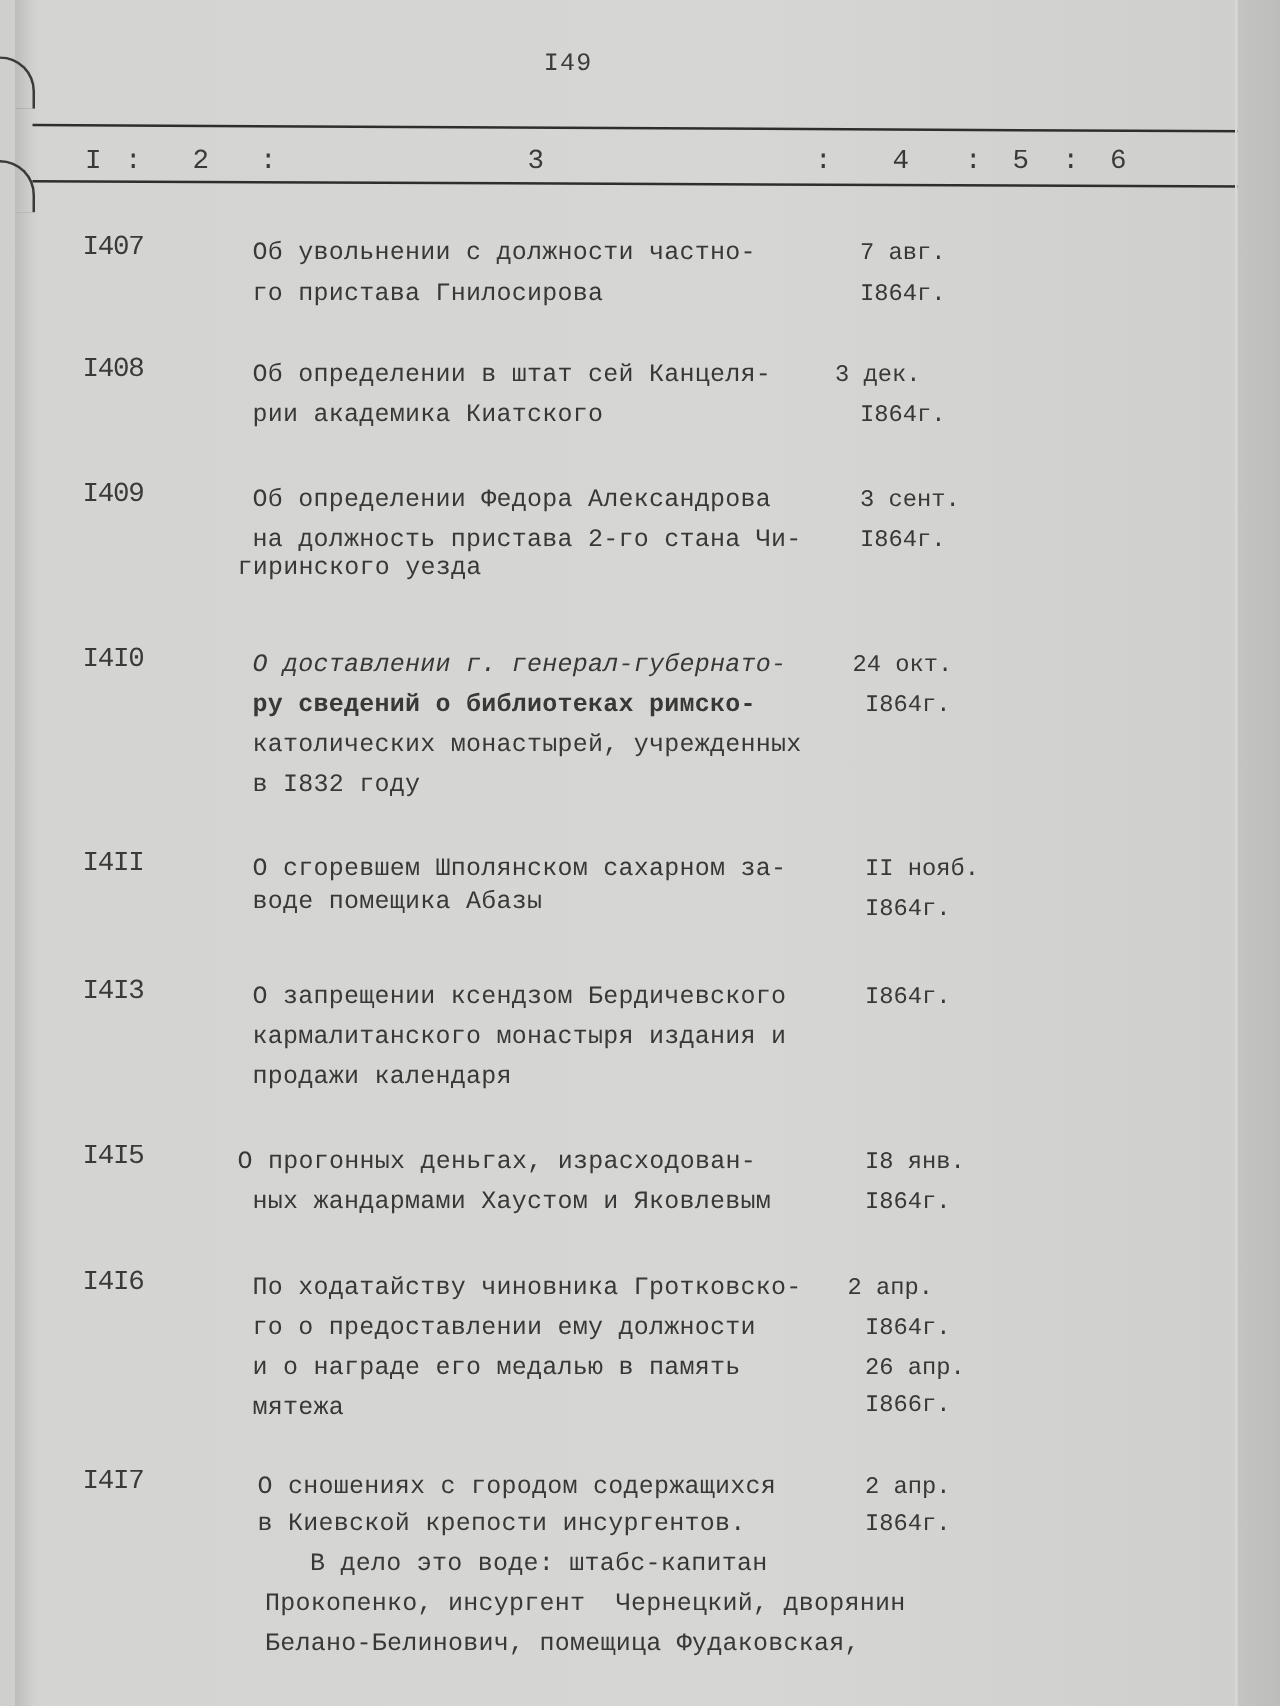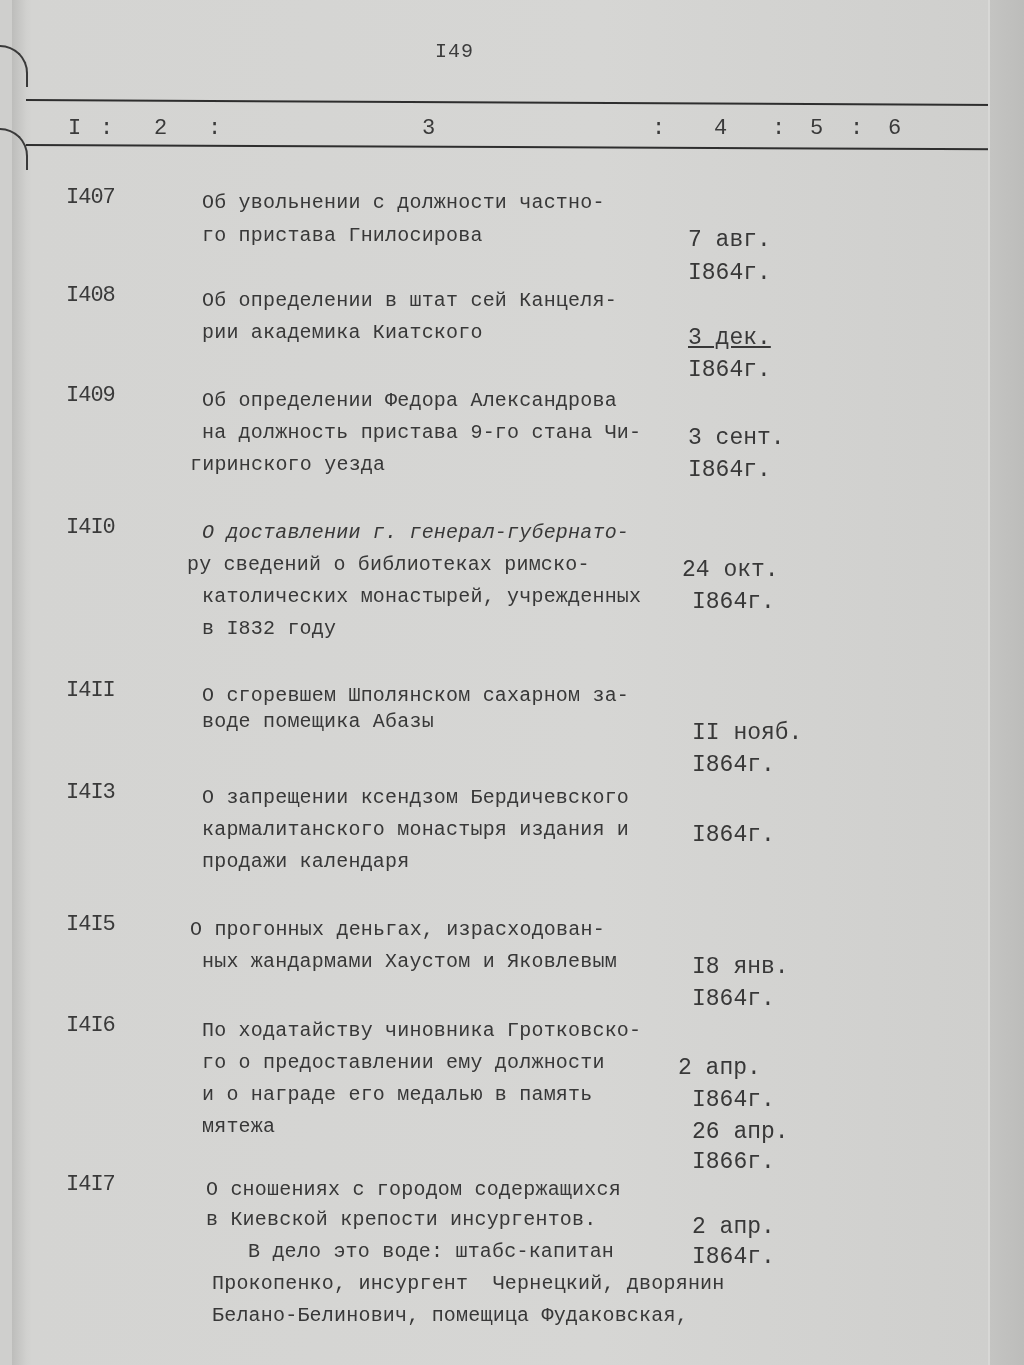--- a/index.html
+++ b/index.html
@@ -88,24 +88,23 @@
     }
     .entry-line {
       position: absolute;
       font-size: 20px;
       white-space: pre;
       color: #383838;
       letter-spacing: 0.2px;
     }
     .entry-date {
       position: absolute;
-      font-size: 23px;
+      font-size: 19px;
       white-space: pre;
       color: #383838;
-      margin-top: 36px;
     }
   </style>
 </head>
 <body>
 
 <div class="page">
   <div class="left-edge">
     <div class="binding-arc" style="top:45px;"></div>
     <div class="binding-arc" style="top:128px;"></div>
   </div>
@@ -132,37 +131,37 @@
     <span class="entry-line" style="left:190px; top:6px;">Об увольнении с должности частно-</span>
     <span class="entry-line" style="left:190px; top:39px;">го пристава Гнилосирова</span>
     <span class="entry-date" style="left:676px; top:6px;">7 авг.</span>
     <span class="entry-date" style="left:676px; top:39px;">I864г.</span>
   </div>
 
   <div class="entry" style="top:283px;">
     <span class="entry-num">I408</span>
     <span class="entry-line" style="left:190px; top:6px;">Об определении в штат сей Канцеля-</span>
     <span class="entry-line" style="left:190px; top:38px;">рии академика Киатского</span>
-    <span class="entry-date" style="left:676px; top:6px;text-decoration:underline;">3 дек.</span>
+    <span class="entry-date" style="left:656px; top:6px;">3 дек.</span>
     <span class="entry-date" style="left:676px; top:38px;">I864г.</span>
   </div>
 
   <div class="entry" style="top:383px;">
     <span class="entry-num">I409</span>
     <span class="entry-line" style="left:190px; top:6px;">Об определении Федора Александрова</span>
-    <span class="entry-line" style="left:190px; top:38px;">на должность пристава 9-го стана Чи-</span>
-    <span class="entry-line" style="left:178px; top:70px;">гиринского уезда</span>
+    <span class="entry-line" style="left:190px; top:38px;">на должность пристава 2-го стана Чи-</span>
+    <span class="entry-line" style="left:178px; top:60px;">гиринского уезда</span>
     <span class="entry-date" style="left:676px; top:6px;">3 сент.</span>
     <span class="entry-date" style="left:676px; top:38px;">I864г.</span>
   </div>
 
   <div class="entry" style="top:515px;">
     <span class="entry-num">I4I0</span>
     <span class="entry-line" style="left:190px; top:6px;font-style:italic;">О доставлении г. генерал-губернато-</span>
-    <span class="entry-line" style="left:175px; top:38px;">ру сведений о библиотеках римско-</span>
+    <span class="entry-line" style="left:190px; top:38px;font-weight:bold;">ру сведений о библиотеках римско-</span>
     <span class="entry-line" style="left:190px; top:70px;">католических монастырей, учрежденных</span>
     <span class="entry-line" style="left:190px; top:102px;">в I832 году</span>
     <span class="entry-date" style="left:670px; top:6px;">24 окт.</span>
     <span class="entry-date" style="left:680px; top:38px;">I864г.</span>
   </div>
 
   <div class="entry" style="top:678px;">
     <span class="entry-num">I4II</span>
     <span class="entry-line" style="left:190px; top:6px;">О сгоревшем Шполянском сахарном за-</span>
     <span class="entry-line" style="left:190px; top:32px;">воде помещика Абазы</span>

